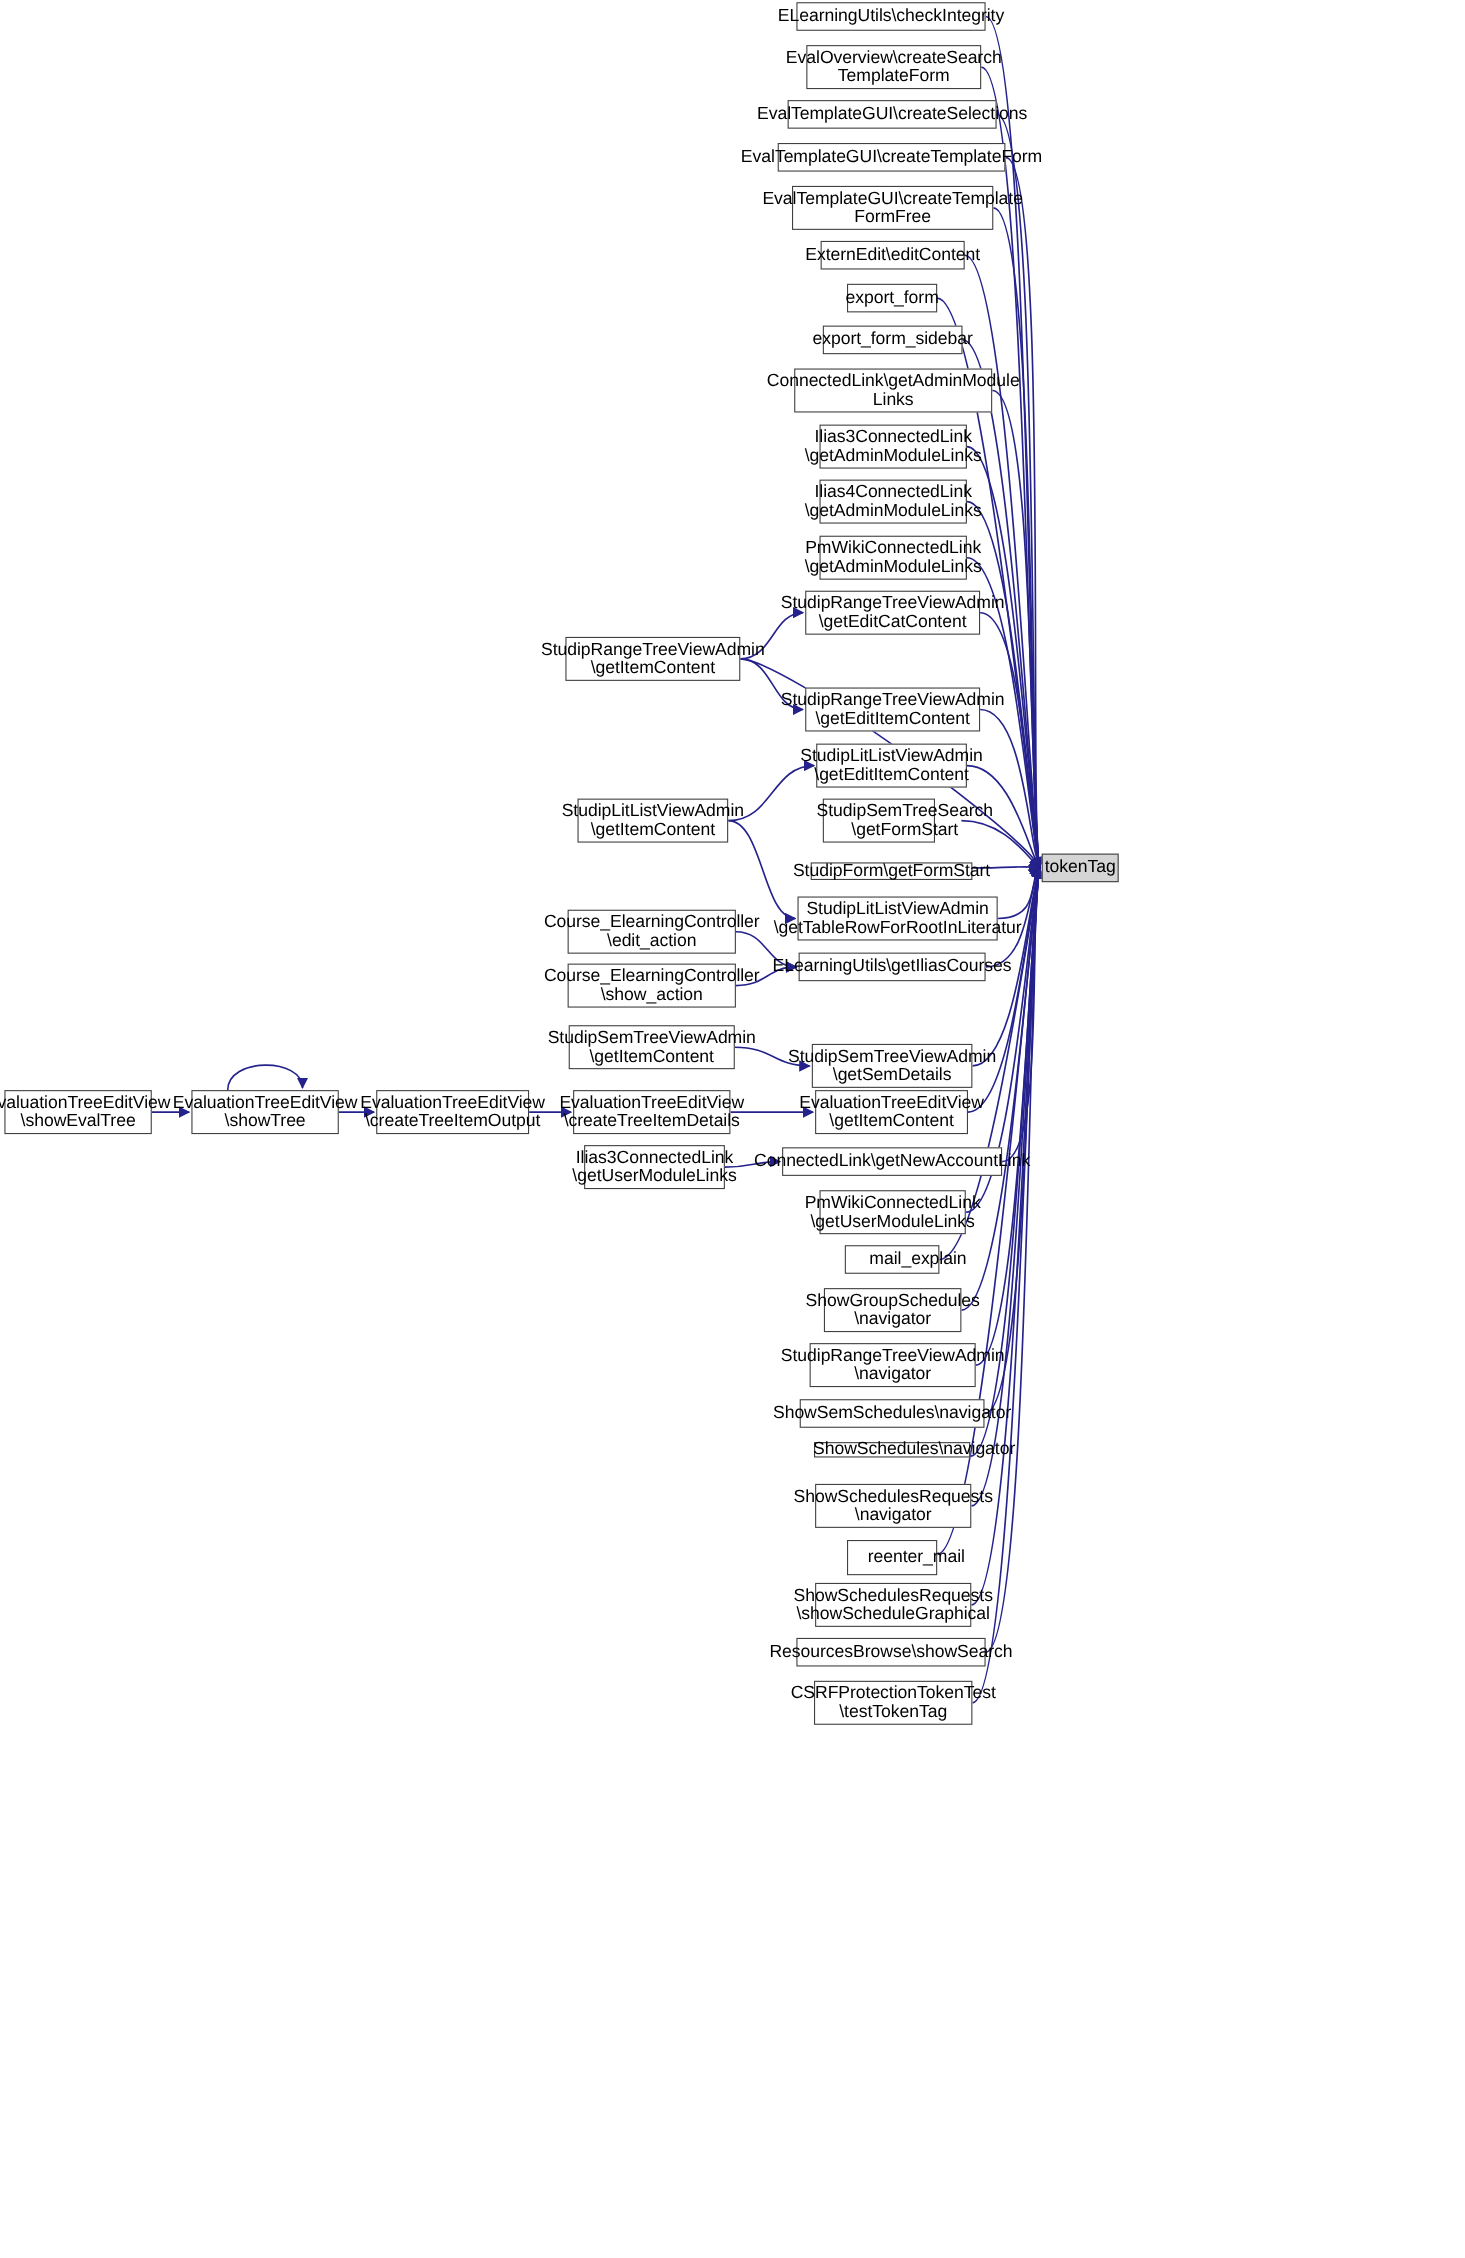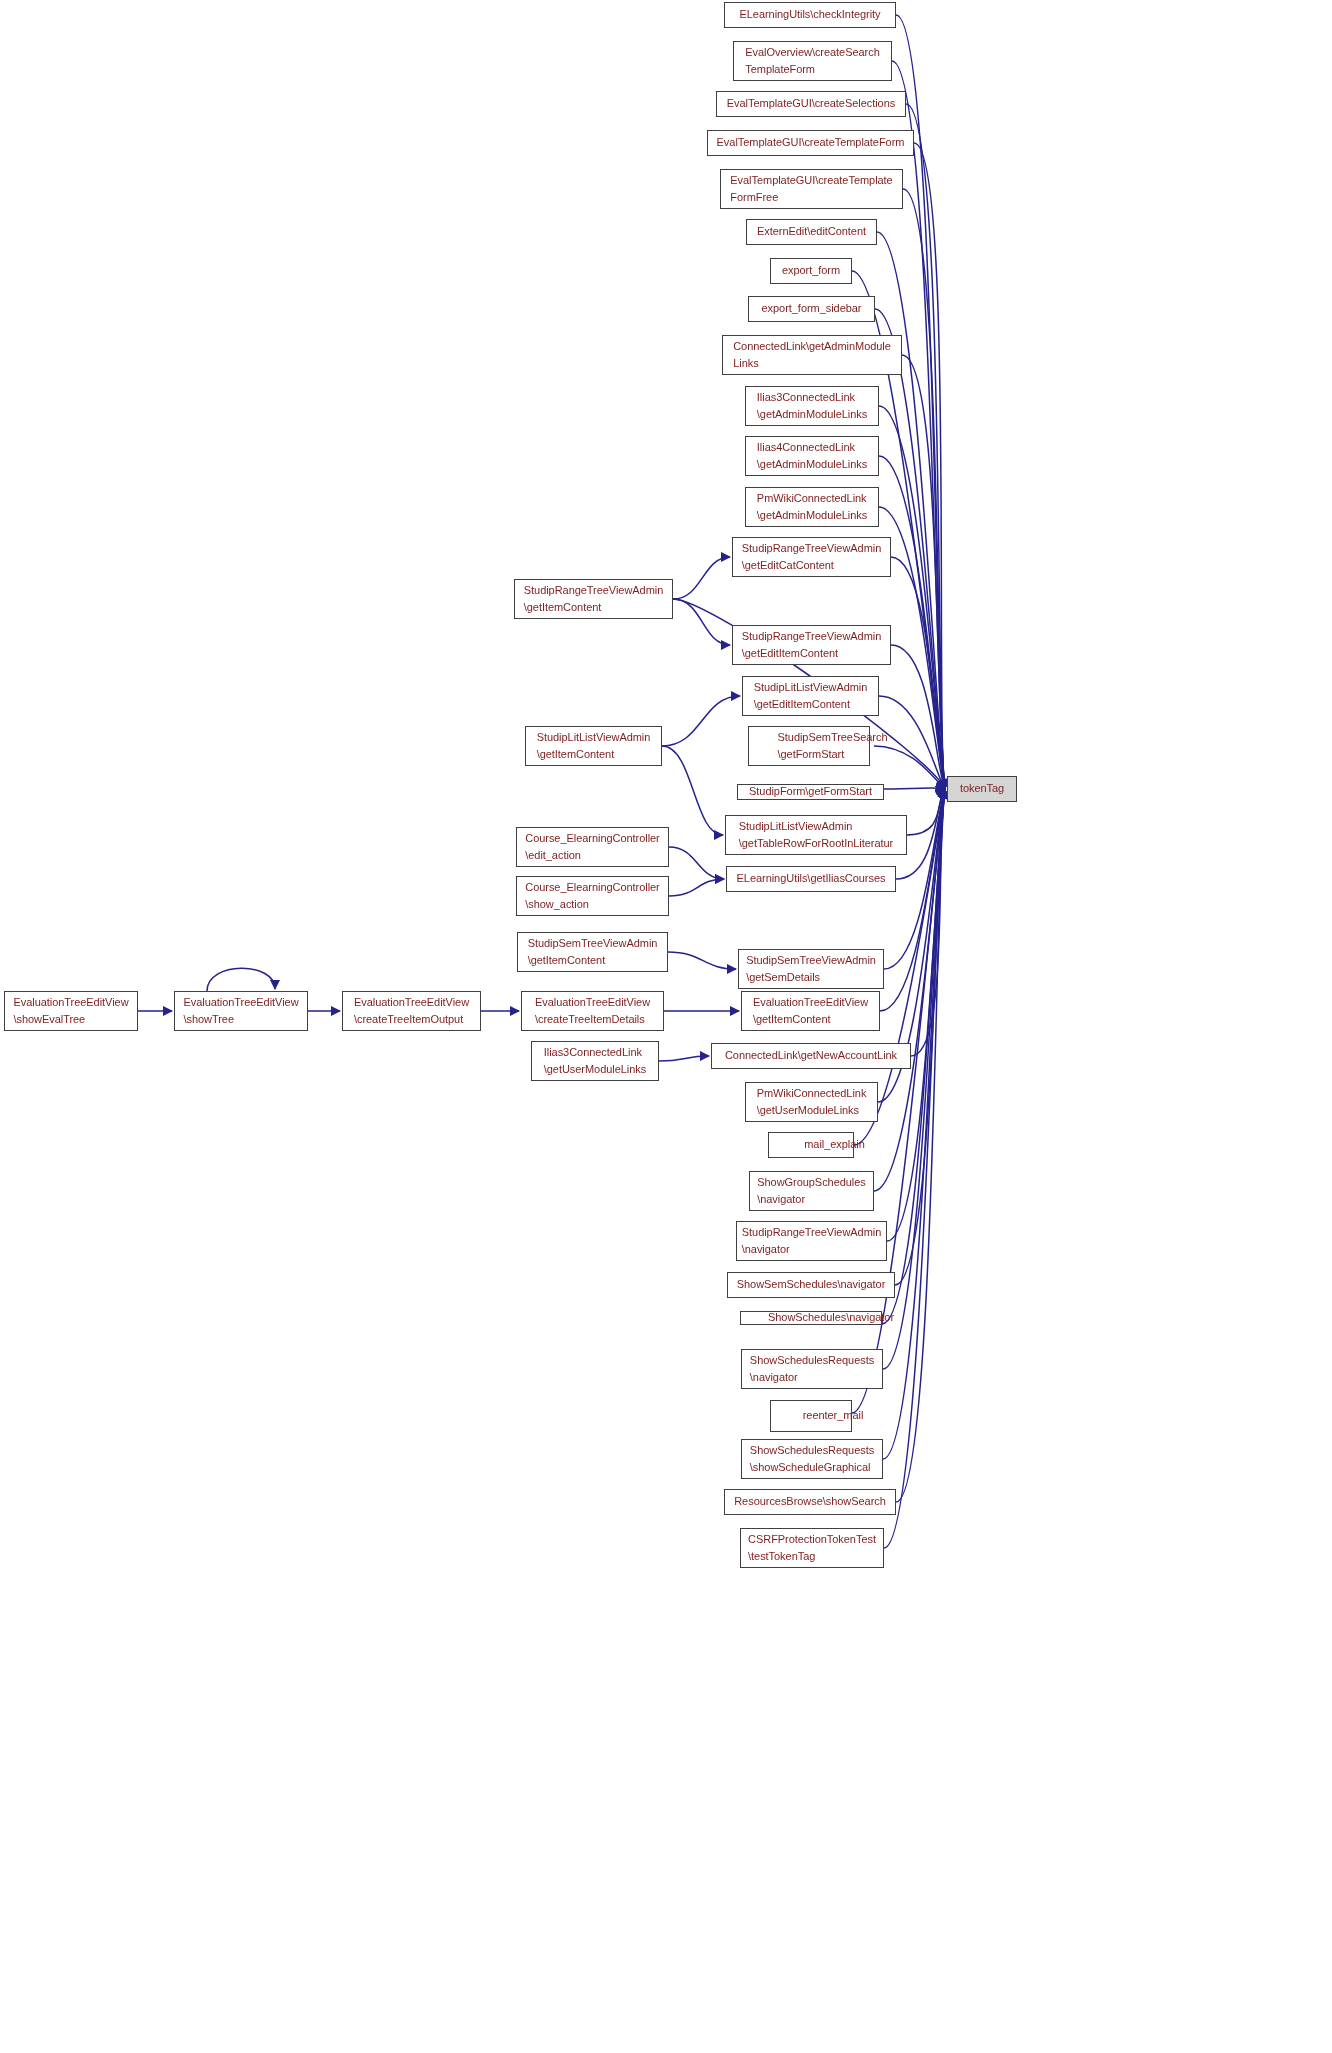--- a/index.html
+++ b/index.html
@@ -21,27 +21,27 @@
     top: 0;
     width: 1332px;
     height: 2053px;
     pointer-events: none;
   }
   .node {
     position: absolute;
     box-sizing: border-box;
     border: 1.4px solid #404040;
     background: #ffffff;
-    color: #7f1d1d;
-    font-size: 11px;
+    color: #000000;
+    font-size: 16px;
     line-height: 17.5px;
     display: flex;
     align-items: center;
     justify-content: center;
-    text-align: left;
+    text-align: center;
     white-space: pre-line;
     letter-spacing: -0.05px;
     z-index: 2;
   }
   .node.focus {
     background: #d5d5d5;
     border-color: #404040;
   }
 </style>
 </head>
@@ -126,21 +126,21 @@
       <div class="node" style="left: 732px; top: 537px; width: 159px; height: 40px;">StudipRangeTreeViewAdmin
 \getEditCatContent</div>
       <div class="node" style="left: 514px; top: 579px; width: 159px; height: 40px;">StudipRangeTreeViewAdmin
 \getItemContent</div>
       <div class="node" style="left: 732px; top: 625px; width: 159px; height: 40px;">StudipRangeTreeViewAdmin
 \getEditItemContent</div>
       <div class="node" style="left: 742px; top: 676px; width: 137px; height: 40px;">StudipLitListViewAdmin
 \getEditItemContent</div>
       <div class="node" style="left: 525px; top: 726px; width: 137px; height: 40px;">StudipLitListViewAdmin
 \getItemContent</div>
-      <div class="node" style="left: 748px; top: 726px; width: 122px; height: 40px; padding-left: 47px;">StudipSemTreeSearch
+      <div class="node" style="left: 748px; top: 726px; width: 102px; height: 40px; padding-left: 47px;">StudipSemTreeSearch
 \getFormStart</div>
       <div class="node" style="left: 737px; top: 784px; width: 147px; height: 16px;">StudipForm\getFormStart</div>
       <div class="node" style="left: 725px; top: 815px; width: 182px; height: 40px;">StudipLitListViewAdmin
 \getTableRowForRootInLiteratur</div>
       <div class="node" style="left: 516px; top: 827px; width: 153px; height: 40px;">Course_ElearningController
 \edit_action</div>
       <div class="node" style="left: 726px; top: 866px; width: 170px; height: 26px;">ELearningUtils\getIliasCourses</div>
       <div class="node" style="left: 516px; top: 876px; width: 153px; height: 40px;">Course_ElearningController
 \show_action</div>
       <div class="node" style="left: 517px; top: 932px; width: 151px; height: 40px;">StudipSemTreeViewAdmin

